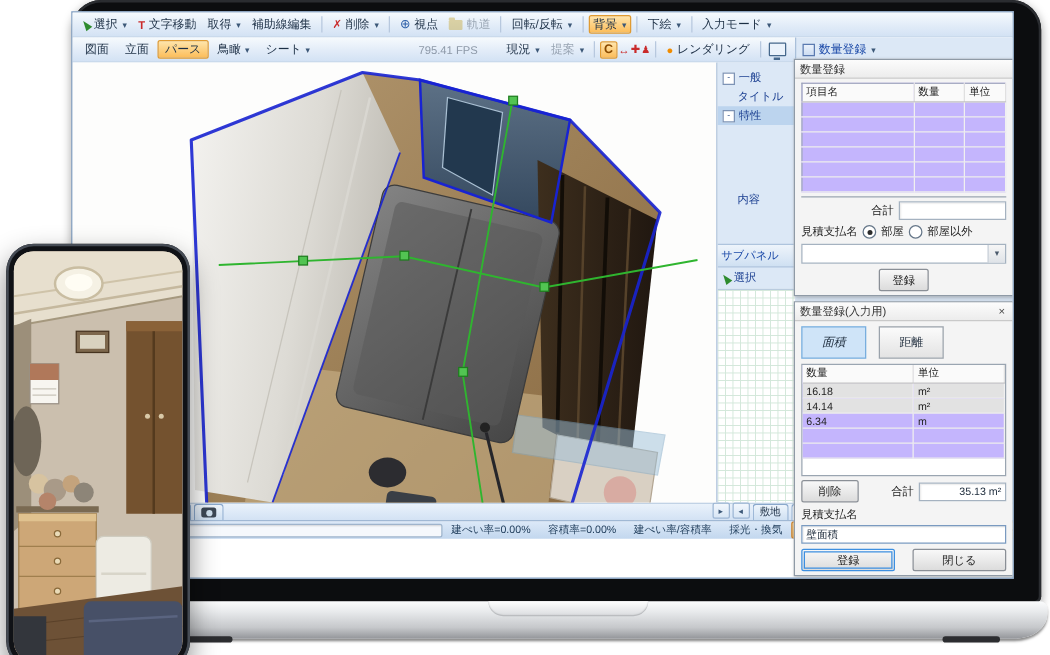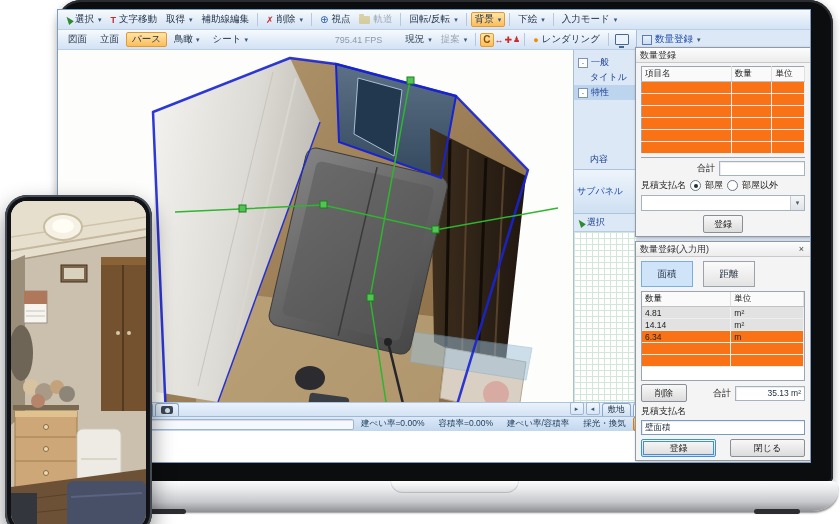--- a/index.html
+++ b/index.html
@@ -51,35 +51,35 @@
   .workspace{display:flex;height:352px;}
   .canvas3d{position:relative;flex:0 0 515px;background:#fdfdfc;border-right:1px solid #a9bfd9;overflow:hidden;}
   .dockbg{flex:1;background:#dce8f6;display:flex;}
   .strip{flex:0 0 62px;padding-top:5px;box-sizing:border-box;color:#1b3f91;font-size:9px;display:flex;flex-direction:column;}
   .tree-row{display:flex;align-items:center;gap:3px;padding:1px 2px 1px 4px;}
   .tree-row.indent{padding-left:16px;}
   .tree-row.sel{background:#bcd4ee;}
   .tbox{width:8px;height:8px;border:1px solid #7d93b5;background:#fff;font-size:7px;line-height:7px;
     text-align:center;color:#33538a;flex:0 0 auto;}
   .strip-head{margin-top:auto;background:linear-gradient(#eef4fb,#cfe0f2);border-top:1px solid #aec4dd;
-    border-bottom:1px solid #aec4dd;padding:15px 3px;color:#1b49a8;}
+    border-bottom:1px solid #aec4dd;padding:2px 3px;color:#1b49a8;}
   .strip-sel{display:flex;align-items:center;gap:3px;padding:2px 4px;}
   .grid-area{height:170px;background-color:#ffffff;border-top:1px solid #b9cbde;
     background-image:linear-gradient(#d2e7da 1px,transparent 1px),linear-gradient(90deg,#d2e7da 1px,transparent 1px);
     background-size:6px 6px;}
 
   
   .panels{position:absolute;left:577px;top:37px;width:176px;height:387px;display:flex;flex-direction:column;gap:4px;z-index:6;}
   .panel{background:#f4f4f4;border:1px solid #8f9aa6;box-shadow:1px 1px 3px rgba(0,0,0,.25);display:flex;flex-direction:column;box-sizing:border-box;}
   .p1{height:190px;} .p2{flex:1;}
   .p-title{height:14px;background:linear-gradient(#fcfcfc,#ececec);border-bottom:1px solid #c9c9c9;
     font-size:9px;color:#333;display:flex;align-items:center;padding:0 4px;flex:0 0 auto;}
   .p-close{margin-left:auto;font-size:9px;color:#444;line-height:9px;padding:0 2px;}
   .p-body{padding:3px 5px;display:flex;flex-direction:column;flex:1;min-height:0;}
-  table.qt{border-collapse:collapse;width:100%;background:#f97316;border:1px solid #9aa5b1;table-layout:fixed;}
+  table.qt{border-collapse:collapse;width:100%;background:#c4b5fd;border:1px solid #9aa5b1;table-layout:fixed;}
   table.qt th{font-weight:normal;font-size:8.5px;color:#222;text-align:left;padding:1px 3px;
     background:#fafafa;border-bottom:1px solid #c2c2c2;border-right:1px solid #e0e0e0;height:11px;}
   table.qt td{font-size:8.5px;color:#222;padding:0 3px;height:11px;border-bottom:1px solid #ededed;border-right:1px solid #f0f0f0;overflow:hidden;white-space:nowrap;}
   tr.rsel td{background:#e2e2e2;}
   .tbl-wrap1{height:92px;overflow:hidden;border-bottom:1px solid #9aa5b1;}
   .tbl-wrap2{height:88px;overflow:hidden;}
   .row-line{display:flex;align-items:center;gap:4px;margin-top:3px;}
   .lbl{font-size:9px;color:#222;white-space:nowrap;}
   .sunken{background:#fff;border:1px solid #a5b2c0;box-shadow:inset 1px 1px 1px rgba(0,0,0,.08);
     height:13px;font-size:8.5px;display:flex;align-items:center;padding:0 3px;box-sizing:content-box;}
@@ -88,21 +88,21 @@
   .radio .dot{width:4px;height:4px;border-radius:50%;background:#2c2c2c;}
   .select-box{display:flex;margin-top:3px;border:1px solid #a5b2c0;background:#fff;height:14px;align-items:center;}
   .select-box .sb-arrow{margin-left:auto;width:13px;height:100%;display:flex;align-items:center;justify-content:center;
     background:linear-gradient(#f6f6f6,#dfe3e8);border-left:1px solid #c4ccd5;font-size:7px;color:#4a5a6c;}
   .btn{background:linear-gradient(#f8f8f8,#dcdcdc);border:1px solid #8a8f96;border-radius:2px;font-size:9px;
     color:#222;height:16px;display:flex;align-items:center;justify-content:center;padding:0 10px;white-space:nowrap;}
   .btn.focus{outline:1px solid #3d8fe0;outline-offset:-3px;border-color:#3d8fe0;}
   .btn-row-center{display:flex;justify-content:center;gap:14px;margin-top:4px;text-align:right;}
   .bigbtn{width:50px;height:24px;display:flex;align-items:center;justify-content:center;font-size:9.5px;
     background:linear-gradient(#fbfbfb,#e3e3e3);border:1px solid #9aa2ab;}
-  .bigbtn.on{background:#cfe4f8;border:1px solid #79aede;}
+  .bigbtn.on{background:#cfe4f8;border:1px solid #79aede;font-style:italic;}
 
   
   .tabs-row{height:14px;display:flex;align-items:flex-end;background:linear-gradient(#eaf2fb,#d3e2f4);
     border-top:1px solid #aec4dd;padding:0 4px;box-sizing:border-box;gap:2px;}
   .mini-tab{height:12px;padding:0 5px;font-size:8.5px;display:flex;align-items:center;
     background:linear-gradient(#eef5fc,#cfe0f2);border:1px solid #8aa8cc;border-bottom:none;border-radius:3px 3px 0 0;color:#1c2f45;}
   .mini-tab.active{background:#ffffff;font-weight:bold;}
   .cam-btn{height:12px;padding:0 5px;display:flex;align-items:center;background:linear-gradient(#eef5fc,#cfe0f2);
     border:1px solid #8aa8cc;border-bottom:none;border-radius:3px 3px 0 0;}
   .cam{width:12px;height:8px;background:#3c4754;border-radius:2px;position:relative;}
@@ -442,21 +442,21 @@
                 <colgroup>
                     <col style="width:55%">
                     <col style="width:45%">
                   </colgroup>
                 <tbody>
                     <tr>
                   <th>数量</th>
                   <th>単位</th>
                 </tr>
                 <tr class="rsel">
-                  <td>4.81</td>
+                  <td>16.18</td>
                       <td>m²</td>
                 </tr>
                 <tr class="rsel">
                   <td>14.14</td>
                       <td>m²</td>
                 </tr>
                 <tr>
                   <td>6.34</td>
                       <td>m</td>
                 </tr>

